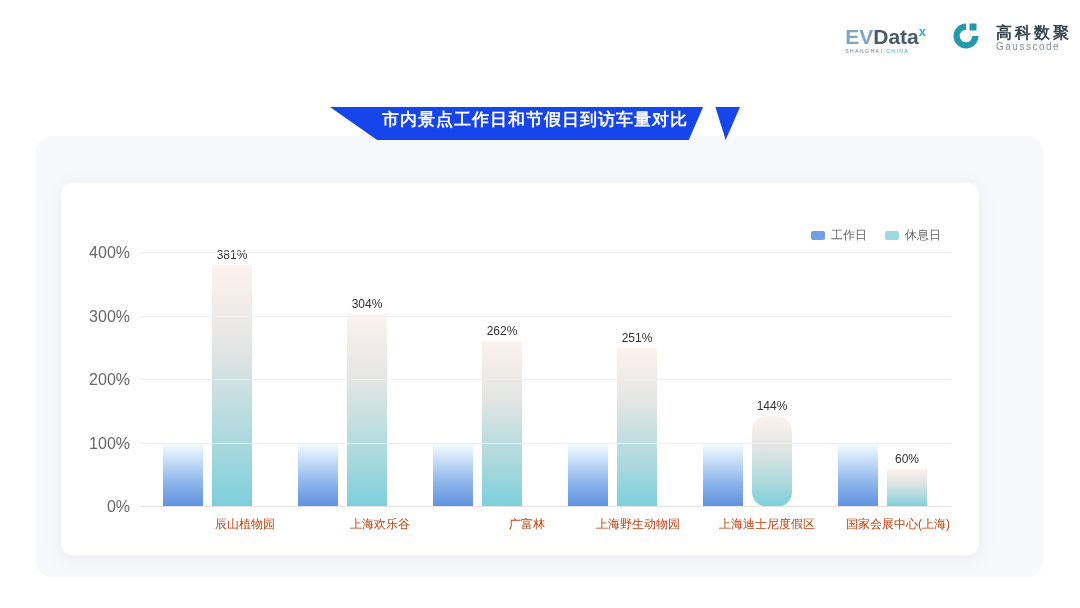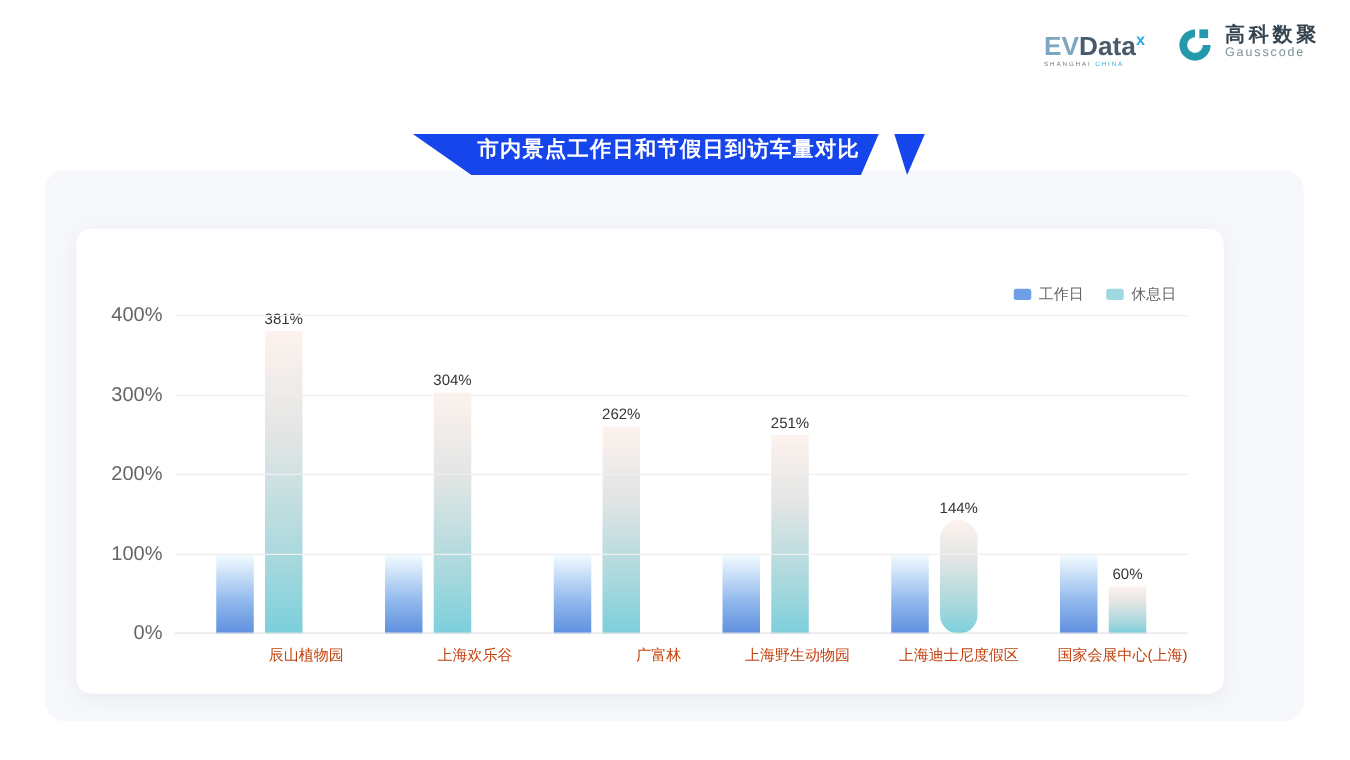--- a/index.html
+++ b/index.html
@@ -6,33 +6,33 @@
   html,body { width:1080px; height:608px; }
   body {
     position:relative;
     background:#ffffff;
     font-family:"Liberation Sans","DejaVu Sans",sans-serif;
     overflow:hidden;
   }
 
   
   .logos {
-    position:absolute; top:20px; right:24px;
+    position:absolute; top:20px; right:8px;
     display:flex; align-items:center; gap:16px;
   }
   .evdata { position:relative; text-align:left; padding-right:8px; }
   .evdata .line1 { font-weight:bold; font-size:21px; letter-spacing:0; line-height:20px; }
   .evdata .ev   { color:#7ea6c0; }
   .evdata .data { color:#495b6b; }
   .evdata .sup  { color:#2ba9e0; font-size:13px; vertical-align:super; font-weight:bold; }
   .evdata .line2 { font-size:5px; letter-spacing:1.5px; margin-top:1px; }
   .evdata .sh { color:#6a7a86; }
   .evdata .cn { color:#2ba9e0; }
 
-  .gausscode { display:flex; gap:8px; }
+  .gausscode { display:flex; align-items:center; gap:14px; }
   .gausscode svg { width:32px; height:32px; }
   .gc-text .gc-cn { font-size:16px; font-weight:bold; color:#35444f; letter-spacing:3px; line-height:17px; }
   .gc-text .gc-en { font-size:10px; color:#7f8f98; letter-spacing:1.5px; line-height:11px; }
 
   
   .banner {
     position:absolute; left:330px; top:107px;
     width:410px; height:33px; z-index:5;
   }
   .banner .shape-main, .banner .shape-tail {
@@ -85,21 +85,21 @@
   }
   .bar-groups {
     position:absolute; inset:0;
     display:flex;
   }
   .group { position:relative; flex:1; }
   .bars {
     position:absolute; inset:0;
     display:flex; justify-content:center; align-items:flex-end; gap:9px;
   }
-  .bar { position:relative; width:30px; }
+  .bar { position:relative; width:40px; }
   .value-label {
     position:absolute; bottom:100%; margin-bottom:3px;
     left:50%; transform:translateX(-50%);
     font-size:12px; color:#333333; white-space:nowrap;
   }
   .cat-label {
     position:absolute; top:100%; margin-top:9px;
     width:100%; text-align:right;
     font-size:12px; color:#c2410c; white-space:nowrap;
   }

